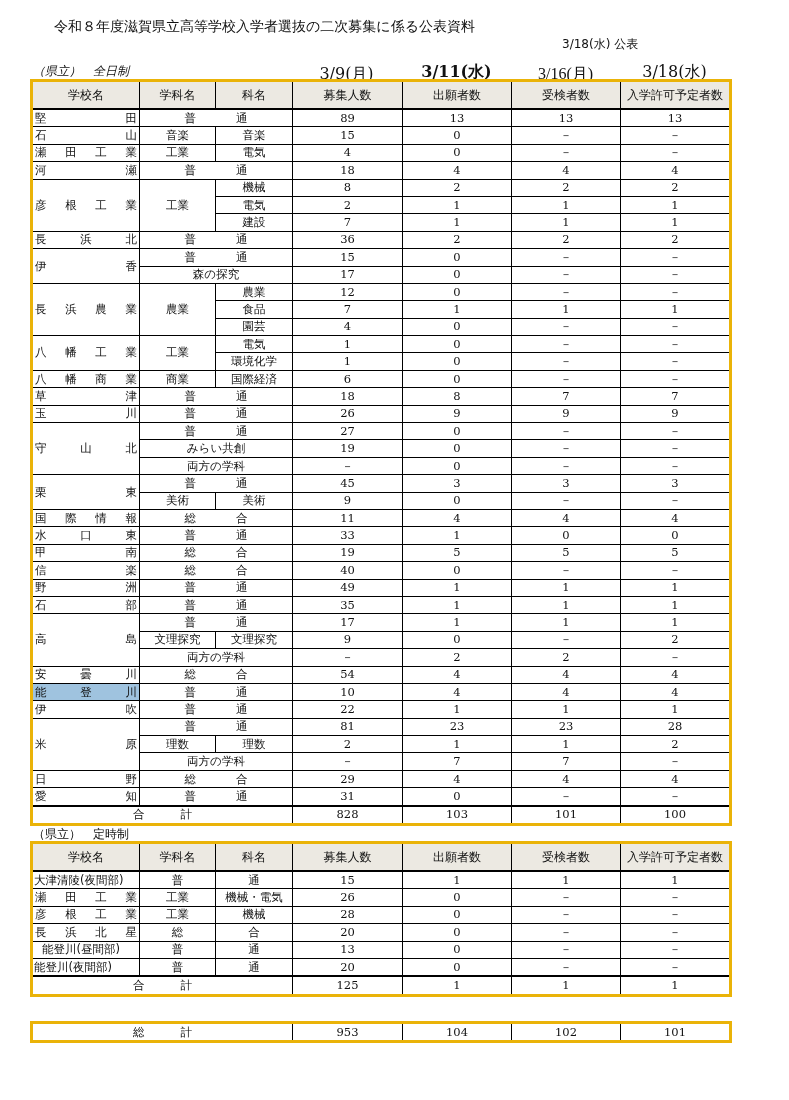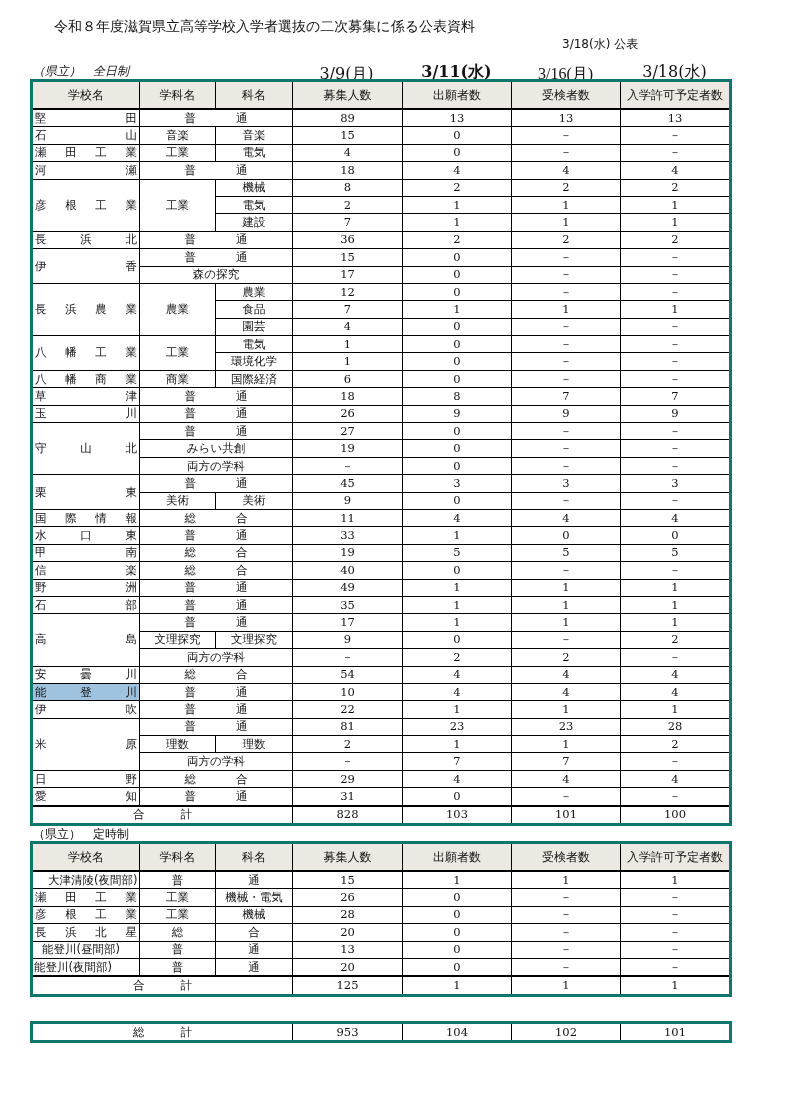--- a/index.html
+++ b/index.html
@@ -4,21 +4,21 @@
 <style>
   html, body { margin:0; padding:0; background:#ffffff; }
   body { width:789px; height:1100px; position:relative; font-family:"DejaVu Sans", sans-serif; color:#111; overflow:hidden; }
   .title { position:absolute; left:30px; top:18px; font-size:14px; letter-spacing:0px;margin-left:24px; }
   .pubdate { position:absolute; left:562px; top:36px; font-size:12px; }
   .section-label { position:absolute; left:33px; font-size:12px; }
   .date-lbl { position:absolute; font-size:16px; text-align:center; width:109px; font-family:"DejaVu Serif", serif; }
   table { position:absolute; left:30px; border-collapse:collapse; table-layout:fixed; font-size:11.5px; }
   td, th { border:1px solid #000; padding:0; height:16.4px; line-height:15px; text-align:center; overflow:hidden; white-space:nowrap; }
   th { background:#ece9e2; font-weight:normal; height:26px; font-size:12px; }
-  table.outer { border:3px solid #0f766e; }
+  table.outer { border:3px solid #eab308; }
   tr.hdr th { border-bottom:2px solid #000; }
   .num { font-family:"DejaVu Serif", serif; font-size:11.5px; }
   .school { display:flex; justify-content:space-between; padding:0 2px 0 2px; }
   .school-cell { text-align:left; }
   .highlight { background:#9fc3df; }
   .col-total td { border-top:2px solid #000; }
   .sep { padding:0 18px; }
 </style>
 </head>
 <body>
@@ -549,21 +549,21 @@
     <th>学科名</th>
     <th>科名</th>
     <th>募集人数</th>
     <th>出願者数</th>
     <th>受検者数</th>
     <th>入学許可予定者数</th>
   </tr>
   </tbody>
     <tbody id="pt-body">
       <tr>
-        <td class="school-cell" rowspan="1"><span style="padding-left:15px">大津清陵(夜間部)</span></td>
+        <td class="school-cell" rowspan="1"><span style="padding-left:1px">大津清陵(夜間部)</span></td>
         <td>普</td>
         <td>通</td>
         <td class="num">15</td>
         <td class="num">1</td>
         <td class="num">1</td>
         <td class="num">1</td>
       </tr>
       <tr>
         <td class="school-cell" rowspan="1">
           <div class="school">

